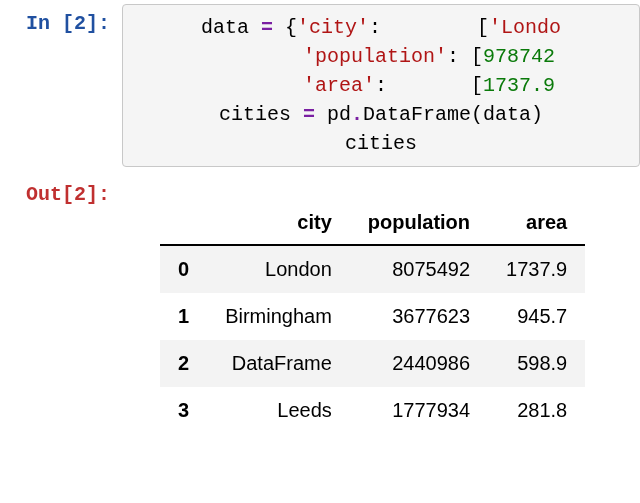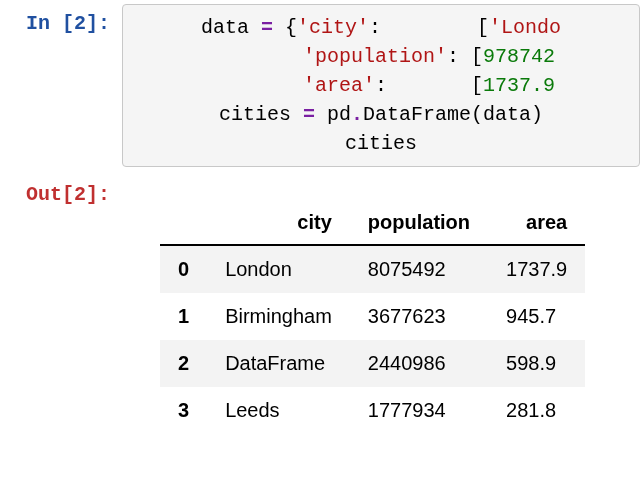--- a/index.html
+++ b/index.html
@@ -73,20 +73,21 @@
     }
     table.dataframe thead th:first-child {
       text-align: right;
     }
     table.dataframe tbody th {
       font-weight: bold;
       text-align: right;
       padding: 12px 18px;
     }
     table.dataframe tbody td {
+      text-align: right;
       padding: 12px 18px;
     }
     table.dataframe tbody tr.even {
       background: #f3f3f3;
     }
   </style>
 </head>
 <body>
 
 <div class="cell">

